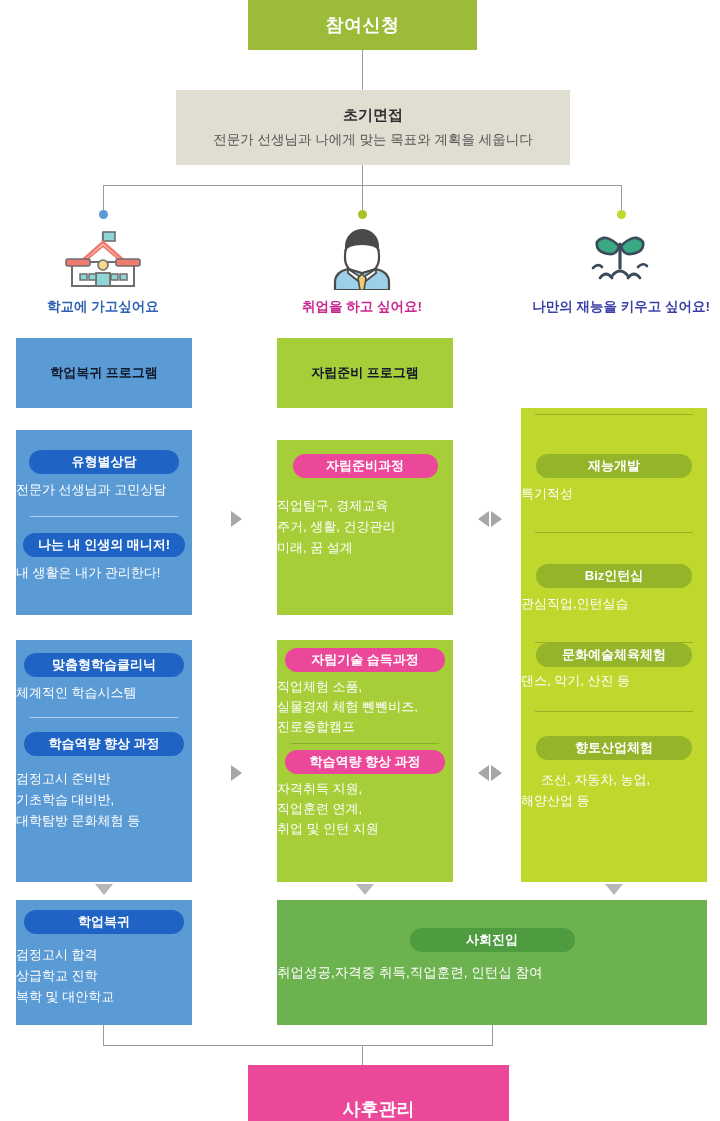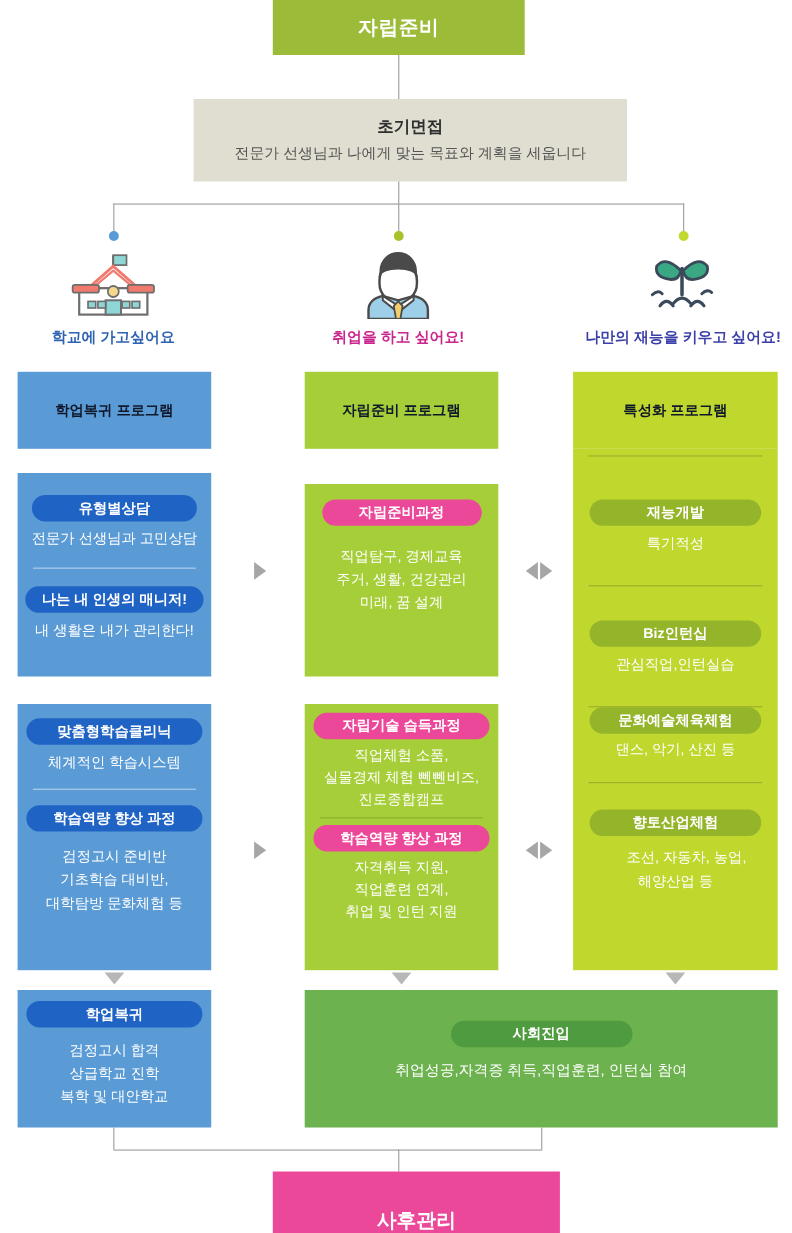--- a/index.html
+++ b/index.html
@@ -67,21 +67,21 @@
     text-align: center; color: #ffffff;
     font-size: 13px; font-weight: bold;
     padding: 4px 0; line-height: 16px;
   }
   .pill.blue  { background: #1f64c4; }
   .pill.olive { background: #ec4899; }
   .pill.lime  { background: #94b529; }
   .pill.mid   { background: #4f9b3f; }
 
   .desc {
-    text-align: center; color: #ffffff; font-size: 13px;
+    color: #ffffff; font-size: 13px;
     line-height: 21px; margin-top: 5px;
   }
   .desc.tight { line-height: 20px; }
 
   .divider { height: 1px; background: rgba(255,255,255,.55); margin: 10px 14px; }
   .divider.dark { background: rgba(120,140,40,.55); }
 
   
   .tri-right {
     position: absolute; width: 0; height: 0;
@@ -109,21 +109,21 @@
     display: flex; align-items: flex-end; justify-content: center;
   }
   .footer-box .txt { color: #ffffff; font-size: 18px; font-weight: bold; }
 </style>
 </head>
 <body>
 
 <div id="root">
 
   <div class="abs apply-box">
-    <span class="txt">자립준비</span>
+    <span class="txt">참여신청</span>
   </div>
 
   <div class="vline" style="left:362px; top:50px; height:40px;"></div>
 
   <div class="abs interview-box">
     <span class="interview-title">초기면접</span>
     <span class="interview-sub">전문가 선생님과 나에게 맞는 목표와 계획을 세웁니다</span>
   </div>
 
   <div class="vline" style="left:362px; top:165px; height:20px;"></div>
@@ -181,23 +181,20 @@
   <div class="branch-cap" style="left:-7px; color:#2f62b3;">학교에 가고싶어요</div>
   <div class="branch-cap" style="left:252px; color:#c9258f;">취업을 하고 싶어요!</div>
   <div class="branch-cap" style="left:511px; color:#3b3fa8;">나만의 재능을 키우고 싶어요!</div>
 
   <div class="col-head" style="left:16px;  top:338px; width:176px; background:#5b9bd5;">
     <span class="txt">학업복귀 프로그램</span>
   </div>
   <div class="col-head" style="left:277px; top:338px; width:176px; background:#a6ce39;">
     <span class="txt">자립준비 프로그램</span>
   </div>
-  <div class="col-head" style="left:521px; top:338px; width:186px; background:#c0d72e;">
-    <span class="txt">특성화 프로그램</span>
-  </div>
 
   <div class="card" style="left:16px; top:430px; width:176px; height:185px; background:#5b9bd5;">
     <div class="pill blue" style="width:150px; margin-top:20px;">유형별상담</div>
     <div class="desc">전문가 선생님과 고민상담</div>
     <div class="divider" style="margin-top:16px; margin-bottom:16px;"></div>
     <div class="pill blue" style="width:162px;">나는 내 인생의 매니저!</div>
     <div class="desc">내 생활은 내가 관리한다!</div>
   </div>
 
   <div class="card" style="left:16px; top:640px; width:176px; height:242px; background:#5b9bd5;">

